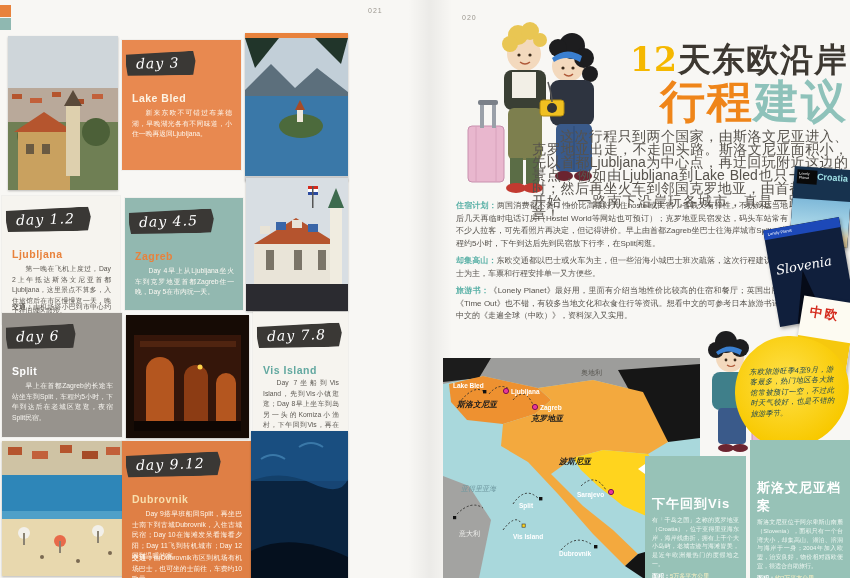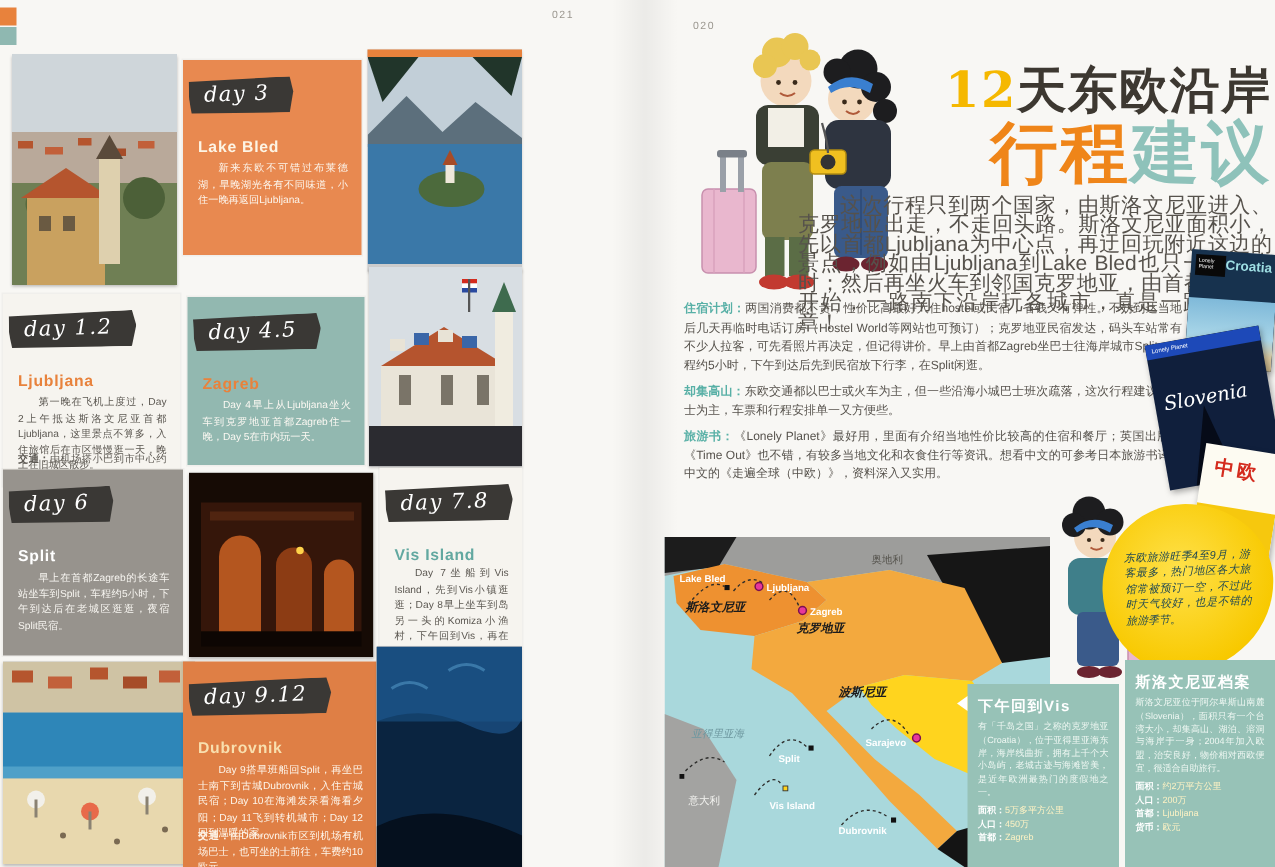--- a/index.html
+++ b/index.html
@@ -56,21 +56,21 @@
   .book3-blob{position:absolute;left:10px;bottom:12px;width:30px;height:26px;background:#4aa8d8;border-radius:50% 45% 55% 50%;}
   
   .annotation{position:absolute;left:735px;top:336px;width:114px;height:112px;
       background:radial-gradient(circle at 45% 40%,#ffe14a 0%,#f8c900 70%,#eeb700 100%);
       border-radius:48% 52% 55% 45%/50% 46% 54% 50%;transform:rotate(-2deg);
       display:flex;align-items:center;justify-content:center;}
   .annotation-text{width:84px;font-size:7.3px;line-height:10.5px;color:#234a52;
       font-style:italic;text-align:justify;}
   
   .infobox{position:absolute;background:#97c2b7;color:#f6fbf8;padding:8px 7px 6px 7px;box-sizing:border-box;}
-  .infobox .head{font-size:10px;font-weight:bold;letter-spacing:1px;margin-bottom:3px;color:#ffffff;}
+  .infobox .head{font-size:13px;font-weight:bold;letter-spacing:1px;margin-bottom:3px;color:#ffffff;margin-top:31px;}
   .infobox .ibody{font-size:6px;line-height:8.8px;text-align:justify;color:#eef7f2;}
   .infobox .fields{margin-top:3px;}
   .infobox .frow{font-size:6px;line-height:9px;}
   .infobox .flabel{font-weight:bold;color:#ffffff;}
   .infobox .fvalue{color:#fdf2c4;}
   .arrow-left{position:absolute;left:-7px;top:8px;width:0;height:0;border-top:5px solid transparent;
       border-bottom:5px solid transparent;border-right:7px solid #ffffff;}
   
   .map{position:absolute;left:443px;top:358px;width:257px;height:220px;}
   .map text{font-family:"Liberation Sans","DejaVu Sans",sans-serif;}

